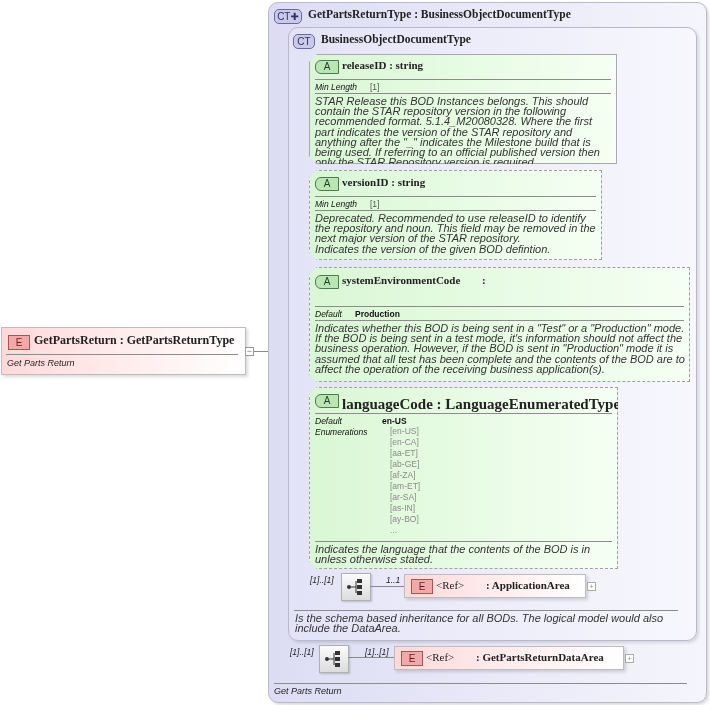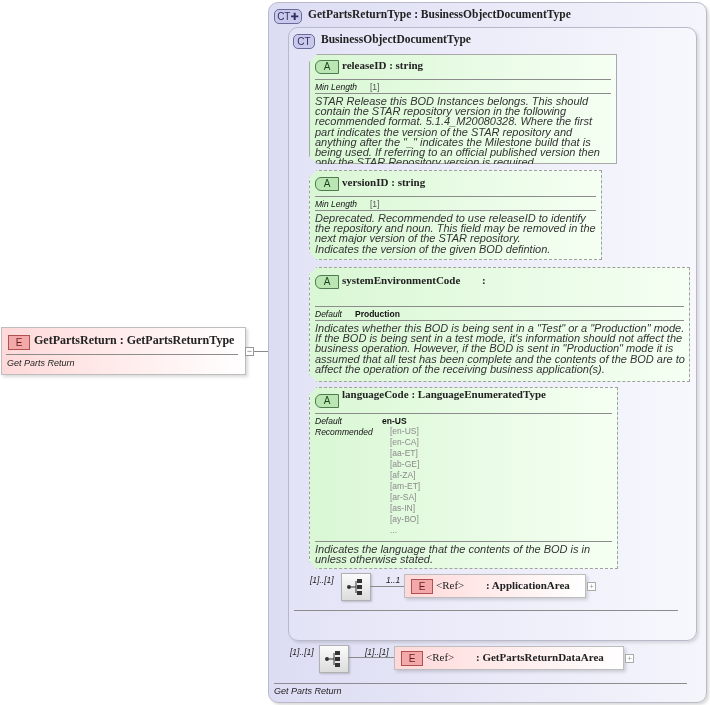--- a/index.html
+++ b/index.html
@@ -125,20 +125,21 @@
     <span>BusinessObjectDocumentType</span>
   </div>
   <div class="hr" style="left:5px; top:680px; width:413px;"></div>
   <div class="italic-small" style="left:5px; top:683px;">Get Parts Return</div>
 </div>
 
 <div class="abs ct-inner">
   <div class="badge-ct" style="left:4px; top:6px; width:20px;text-align:center;">CT</div>
   <div class="title-text" style="left:32px; top:5px; font-size:11.5px;">BusinessObjectDocumentType</div>
   <div class="hr" style="left:5px; top:582px; width:384px;"></div>
+  <div class="desc" style="left:6px; top:585px; width:380px;">Is the schema based inheritance for all BODs. The logical model would also include the DataArea.</div>
 </div>
 
 <div class="attr solid" style="left:309px; top:54px; width:306px; height:108px;">
   <div class="badge-a" style="left:5px; top:5px;">A</div>
   <div class="title-text" style="left:32px; top:4px; font-size:11px;">
     <span>releaseID</span>
     <span>:</span>
     <span>string</span>
   </div>
   <div class="hr" style="left:5px; top:24px; width:296px;"></div>
@@ -169,29 +170,29 @@
   <div class="title-text" style="left:172px; top:6px; font-size:11px;">:</div>
   <div class="hr" style="left:5px; top:38px; width:369px;"></div>
   <div class="prop-label" style="left:5px; top:41px;">Default</div>
   <div class="prop-val bold" style="left:45px; top:41px;">Production</div>
   <div class="hr" style="left:5px; top:52px; width:369px;"></div>
   <div class="desc" style="left:5px; top:55px; width:370px;">Indicates whether this BOD is being sent in a "Test" or a "Production" mode. If the BOD is being sent in a test mode, it's information should not affect the business operation. However, if the BOD is sent in "Production" mode it is assumed that all test has been complete and the contents of the BOD are to affect the operation of the receiving business application(s).</div>
 </div>
 
 <div class="attr dashed" style="left:309px; top:387px; width:307px; height:180px;">
   <div class="badge-a" style="left:5px; top:6px;">A</div>
-  <div class="title-text" style="left:32px; top:0; font-size:11px;">
+  <div class="title-text" style="left:32px; top:8px; font-size:15px;">
     <span>languageCode</span>
     <span>:</span>
     <span>LanguageEnumeratedType</span>
   </div>
   <div class="hr" style="left:5px; top:25px; width:297px;"></div>
   <div class="prop-label" style="left:5px; top:28px;">Default</div>
   <div class="prop-val bold" style="left:72px; top:28px;">en-US</div>
-  <div class="prop-label" style="left:5px; top:39px;">Recommended</div>
+  <div class="prop-label" style="left:5px; top:39px;">Enumerations</div>
   <div class="abs" style="left:72px; top:38px;padding-left:8px;">
     <div class="enum-item">[en-US]</div>
     <div class="enum-item">[en-CA]</div>
     <div class="enum-item">[aa-ET]</div>
     <div class="enum-item">[ab-GE]</div>
     <div class="enum-item">[af-ZA]</div>
     <div class="enum-item">[am-ET]</div>
     <div class="enum-item">[ar-SA]</div>
     <div class="enum-item">[as-IN]</div>
     <div class="enum-item">[ay-BO]</div>

